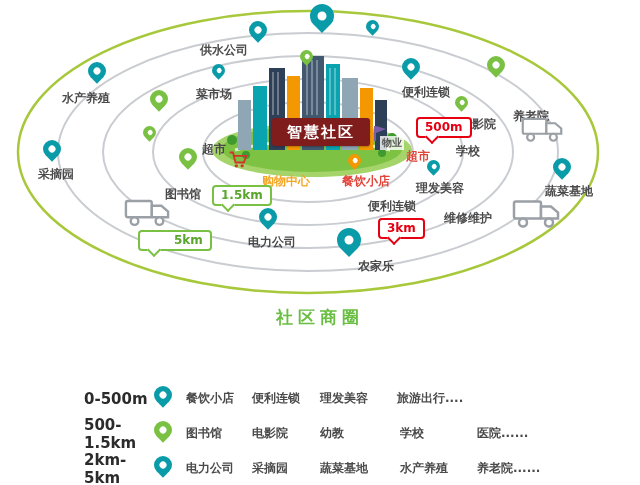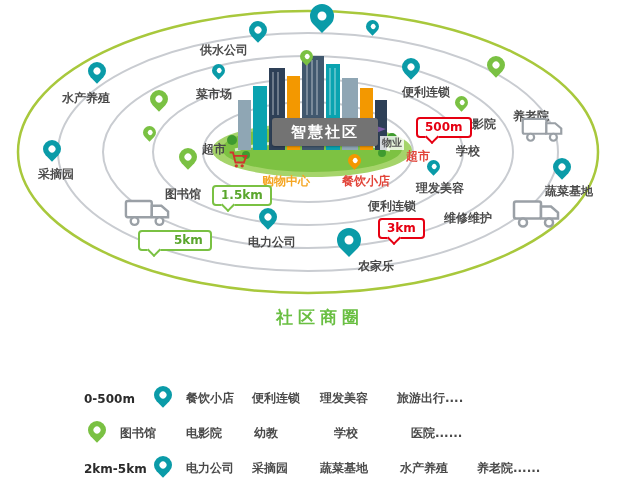--- a/index.html
+++ b/index.html
@@ -24,33 +24,33 @@
   .maplabel.orangetxt { color:#f5a623; }
   .maplabel.redtxt { color:#e2453a; }
   .maplabel.tiny { font-size:10px; color:#555; background:rgba(255,255,255,.8); padding:0 2px; }
 
   .badge { position:absolute; background:#fff; border:2px solid; border-radius:4px; padding:0 7px; font-size:12px; font-weight:700; line-height:17px; z-index:5; }
   .badge::after { content:""; position:absolute; left:9px; bottom:-6px; width:8px; height:8px; background:#fff;
                   border-right:2px solid; border-bottom:2px solid; border-color:inherit; transform:rotate(45deg); }
   .badge.red { border-color:#e60012; color:#e60012; }
   .badge.grn { border-color:#7ac143; color:#5aa62d; }
 
-  .center-banner { position:absolute; left:272px; top:118px; width:106px; height:28px; background:#737373; color:#fff;
+  .center-banner { position:absolute; left:272px; top:118px; width:98px; height:28px; background:#7f1d1d; color:#fff;
                    font-size:15px; font-weight:700; display:flex; align-items:center; justify-content:center;
                    border-radius:3px; letter-spacing:2px; z-index:5; box-shadow:0 1px 2px rgba(0,0,0,.25); }
 
   .icon-abs { position:absolute; z-index:4; }
 
   .circle-title { position:absolute; left:0; right:0; top:306px; text-align:center; color:#6abf43;
                   font-size:17px; font-weight:700; letter-spacing:5px; z-index:4; }
 
   
   .legend { position:absolute; left:84px; top:381px; width:540px; z-index:4; }
   .legend-row { display:flex; align-items:center; height:35px; }
-  .legend-range { width:66px; font-size:12px; font-weight:700; color:#2b2b2b; }
+  .legend-range { width:66px; font-size:15px; font-weight:700; color:#2b2b2b; }
   .legend-pinbox { width:36px; }
   .legend .pin { position:relative; display:inline-block; top:-2px; left:4px; }
   .legend-item { font-size:12px; font-weight:700; color:#4a4a4a; }
   .w1 { width:66px; } .w2 { width:68px; } .w3 { width:80px; } .w4 { width:77px; } .w5 { width:130px; }
 </style>
 </head>
 <body>
 
 <div class="canvas">
 
@@ -174,20 +174,21 @@
   <div class="legend">
     <div class="legend-row">
       <span class="legend-range">0-500m</span>
       <span class="legend-pinbox"><span class="pin md teal"></span></span>
       <span class="legend-item w1">餐饮小店</span>
       <span class="legend-item w2">便利连锁</span>
       <span class="legend-item w4">理发美容</span>
       <span class="legend-item w5">旅游出行....</span>
     </div>
     <div class="legend-row">
+      <span class="legend-range">500-1.5km</span>
       <span class="legend-pinbox"><span class="pin md green"></span></span>
       <span class="legend-item w1">图书馆</span>
       <span class="legend-item w2">电影院</span>
       <span class="legend-item w3">幼教</span>
       <span class="legend-item w4">学校</span>
       <span class="legend-item w5">医院......</span>
     </div>
     <div class="legend-row">
       <span class="legend-range">2km-5km</span>
       <span class="legend-pinbox"><span class="pin md teal"></span></span>

